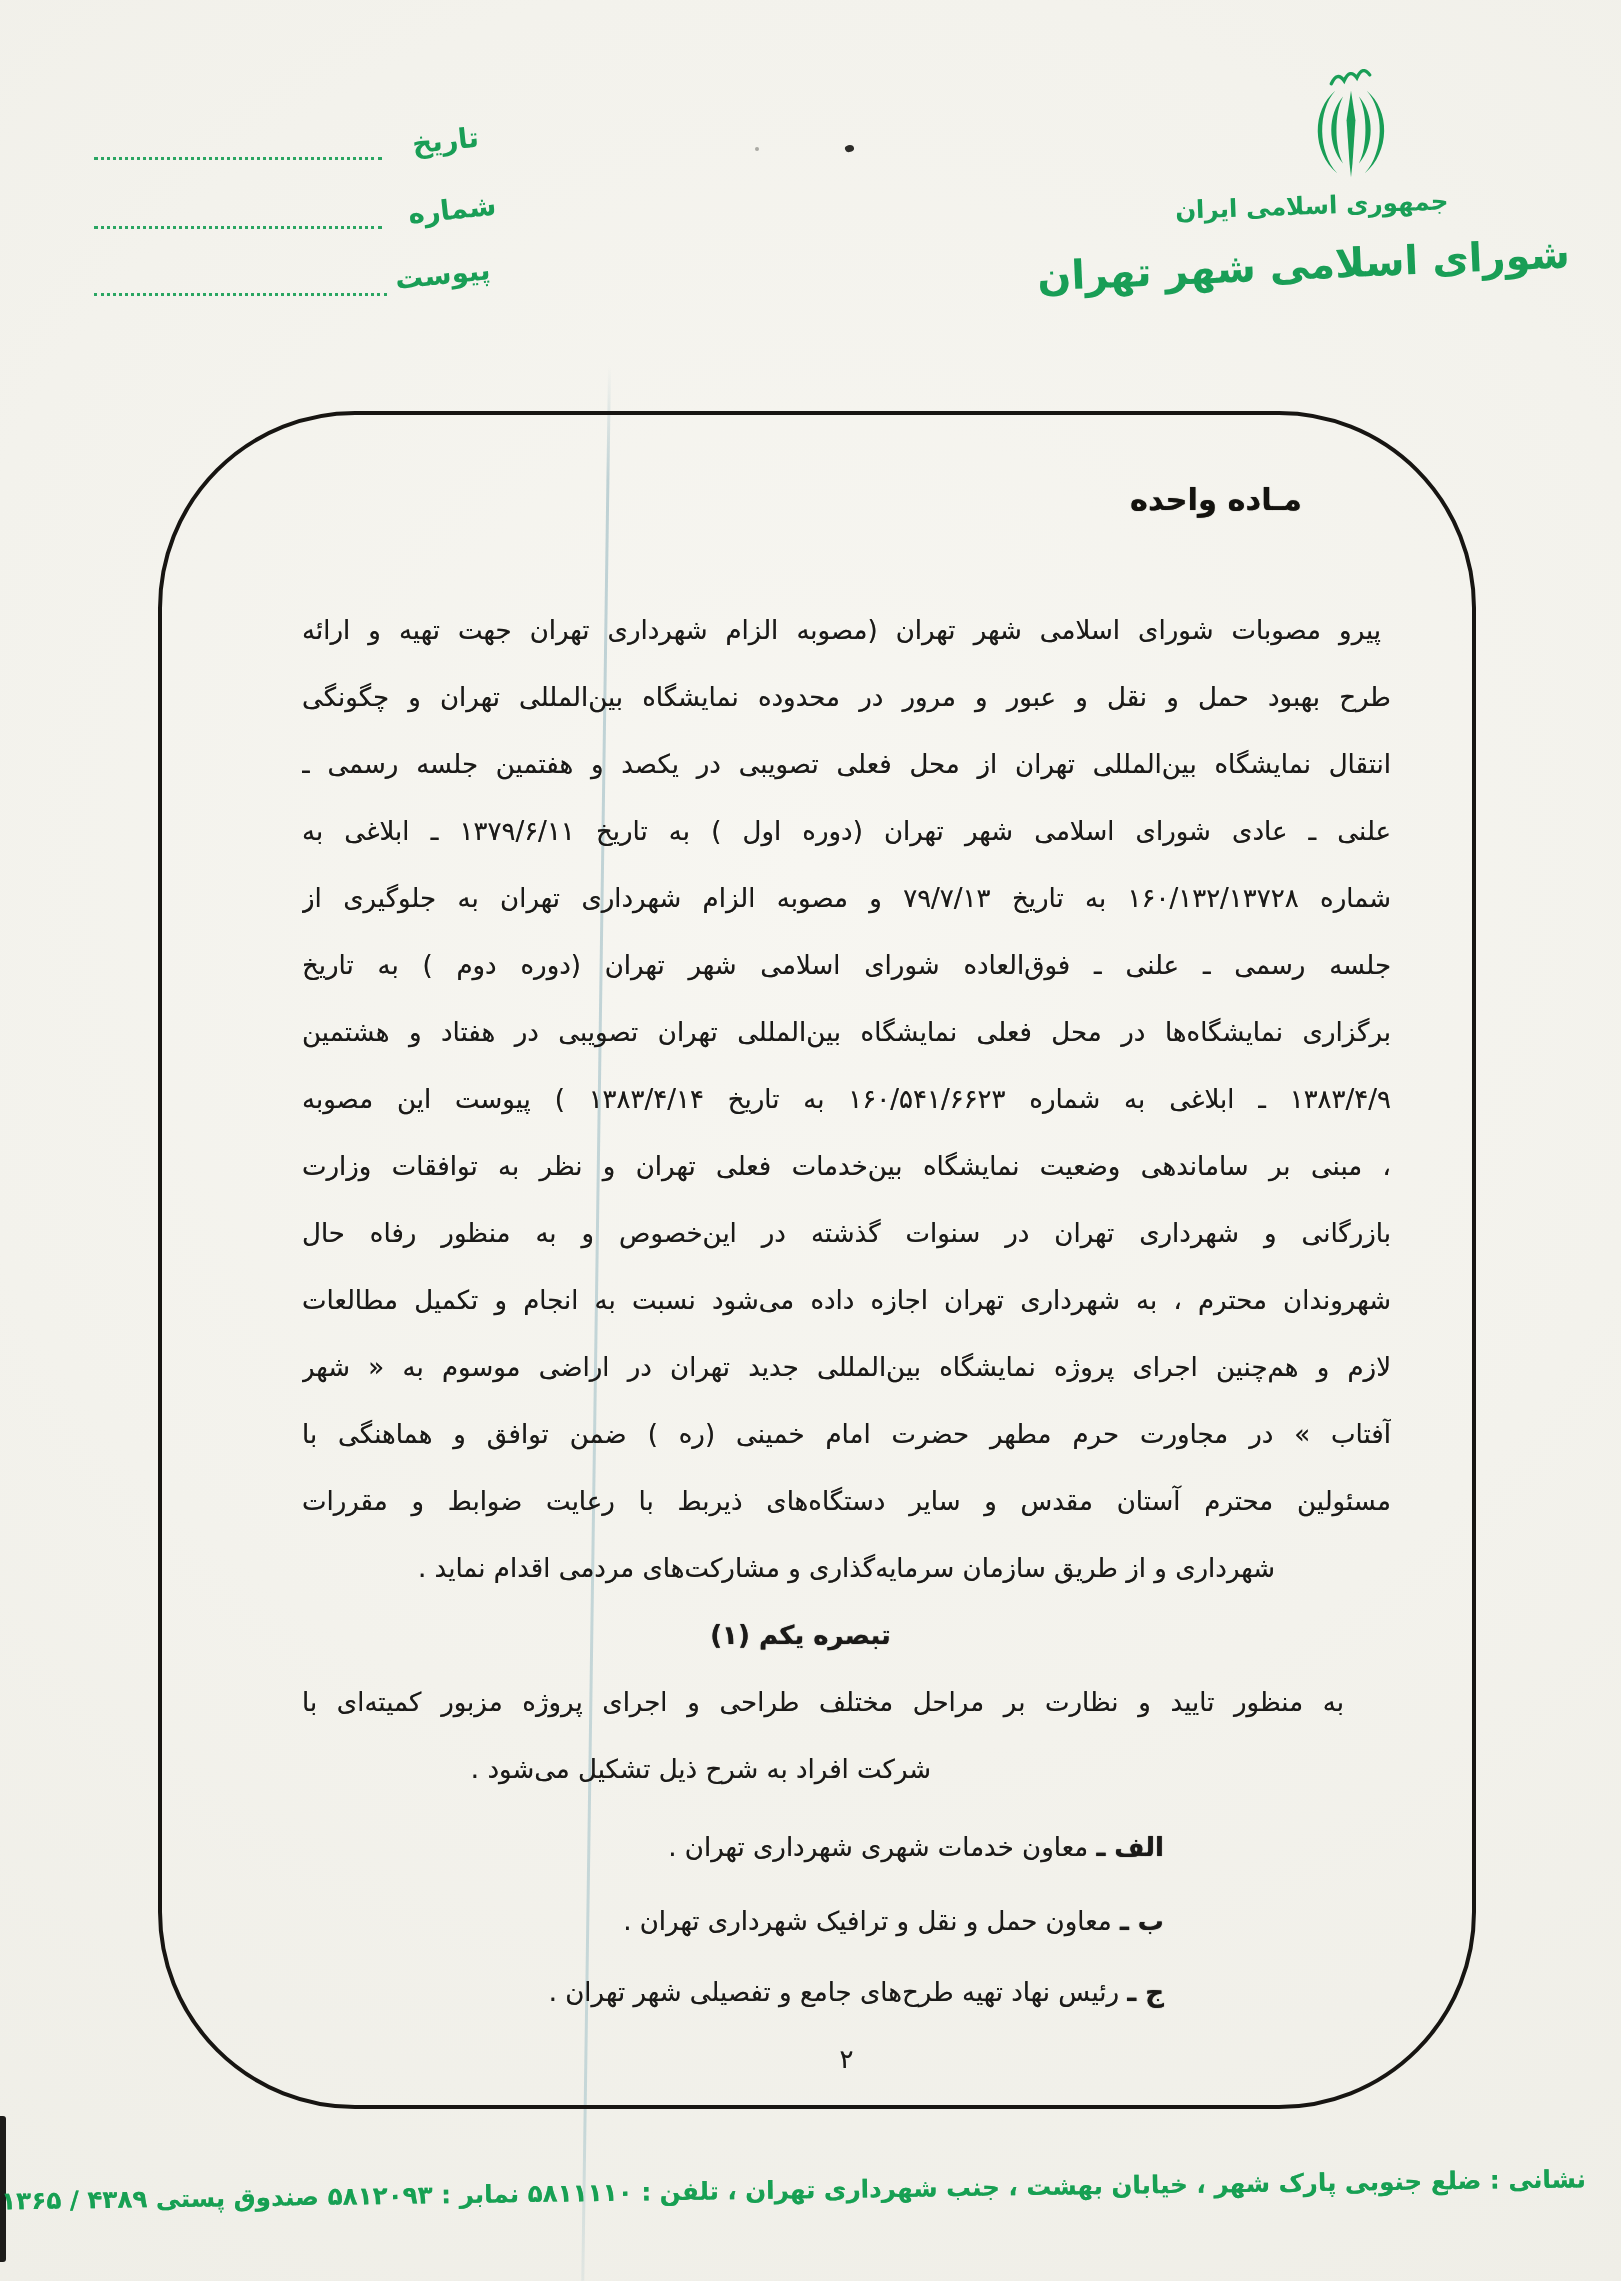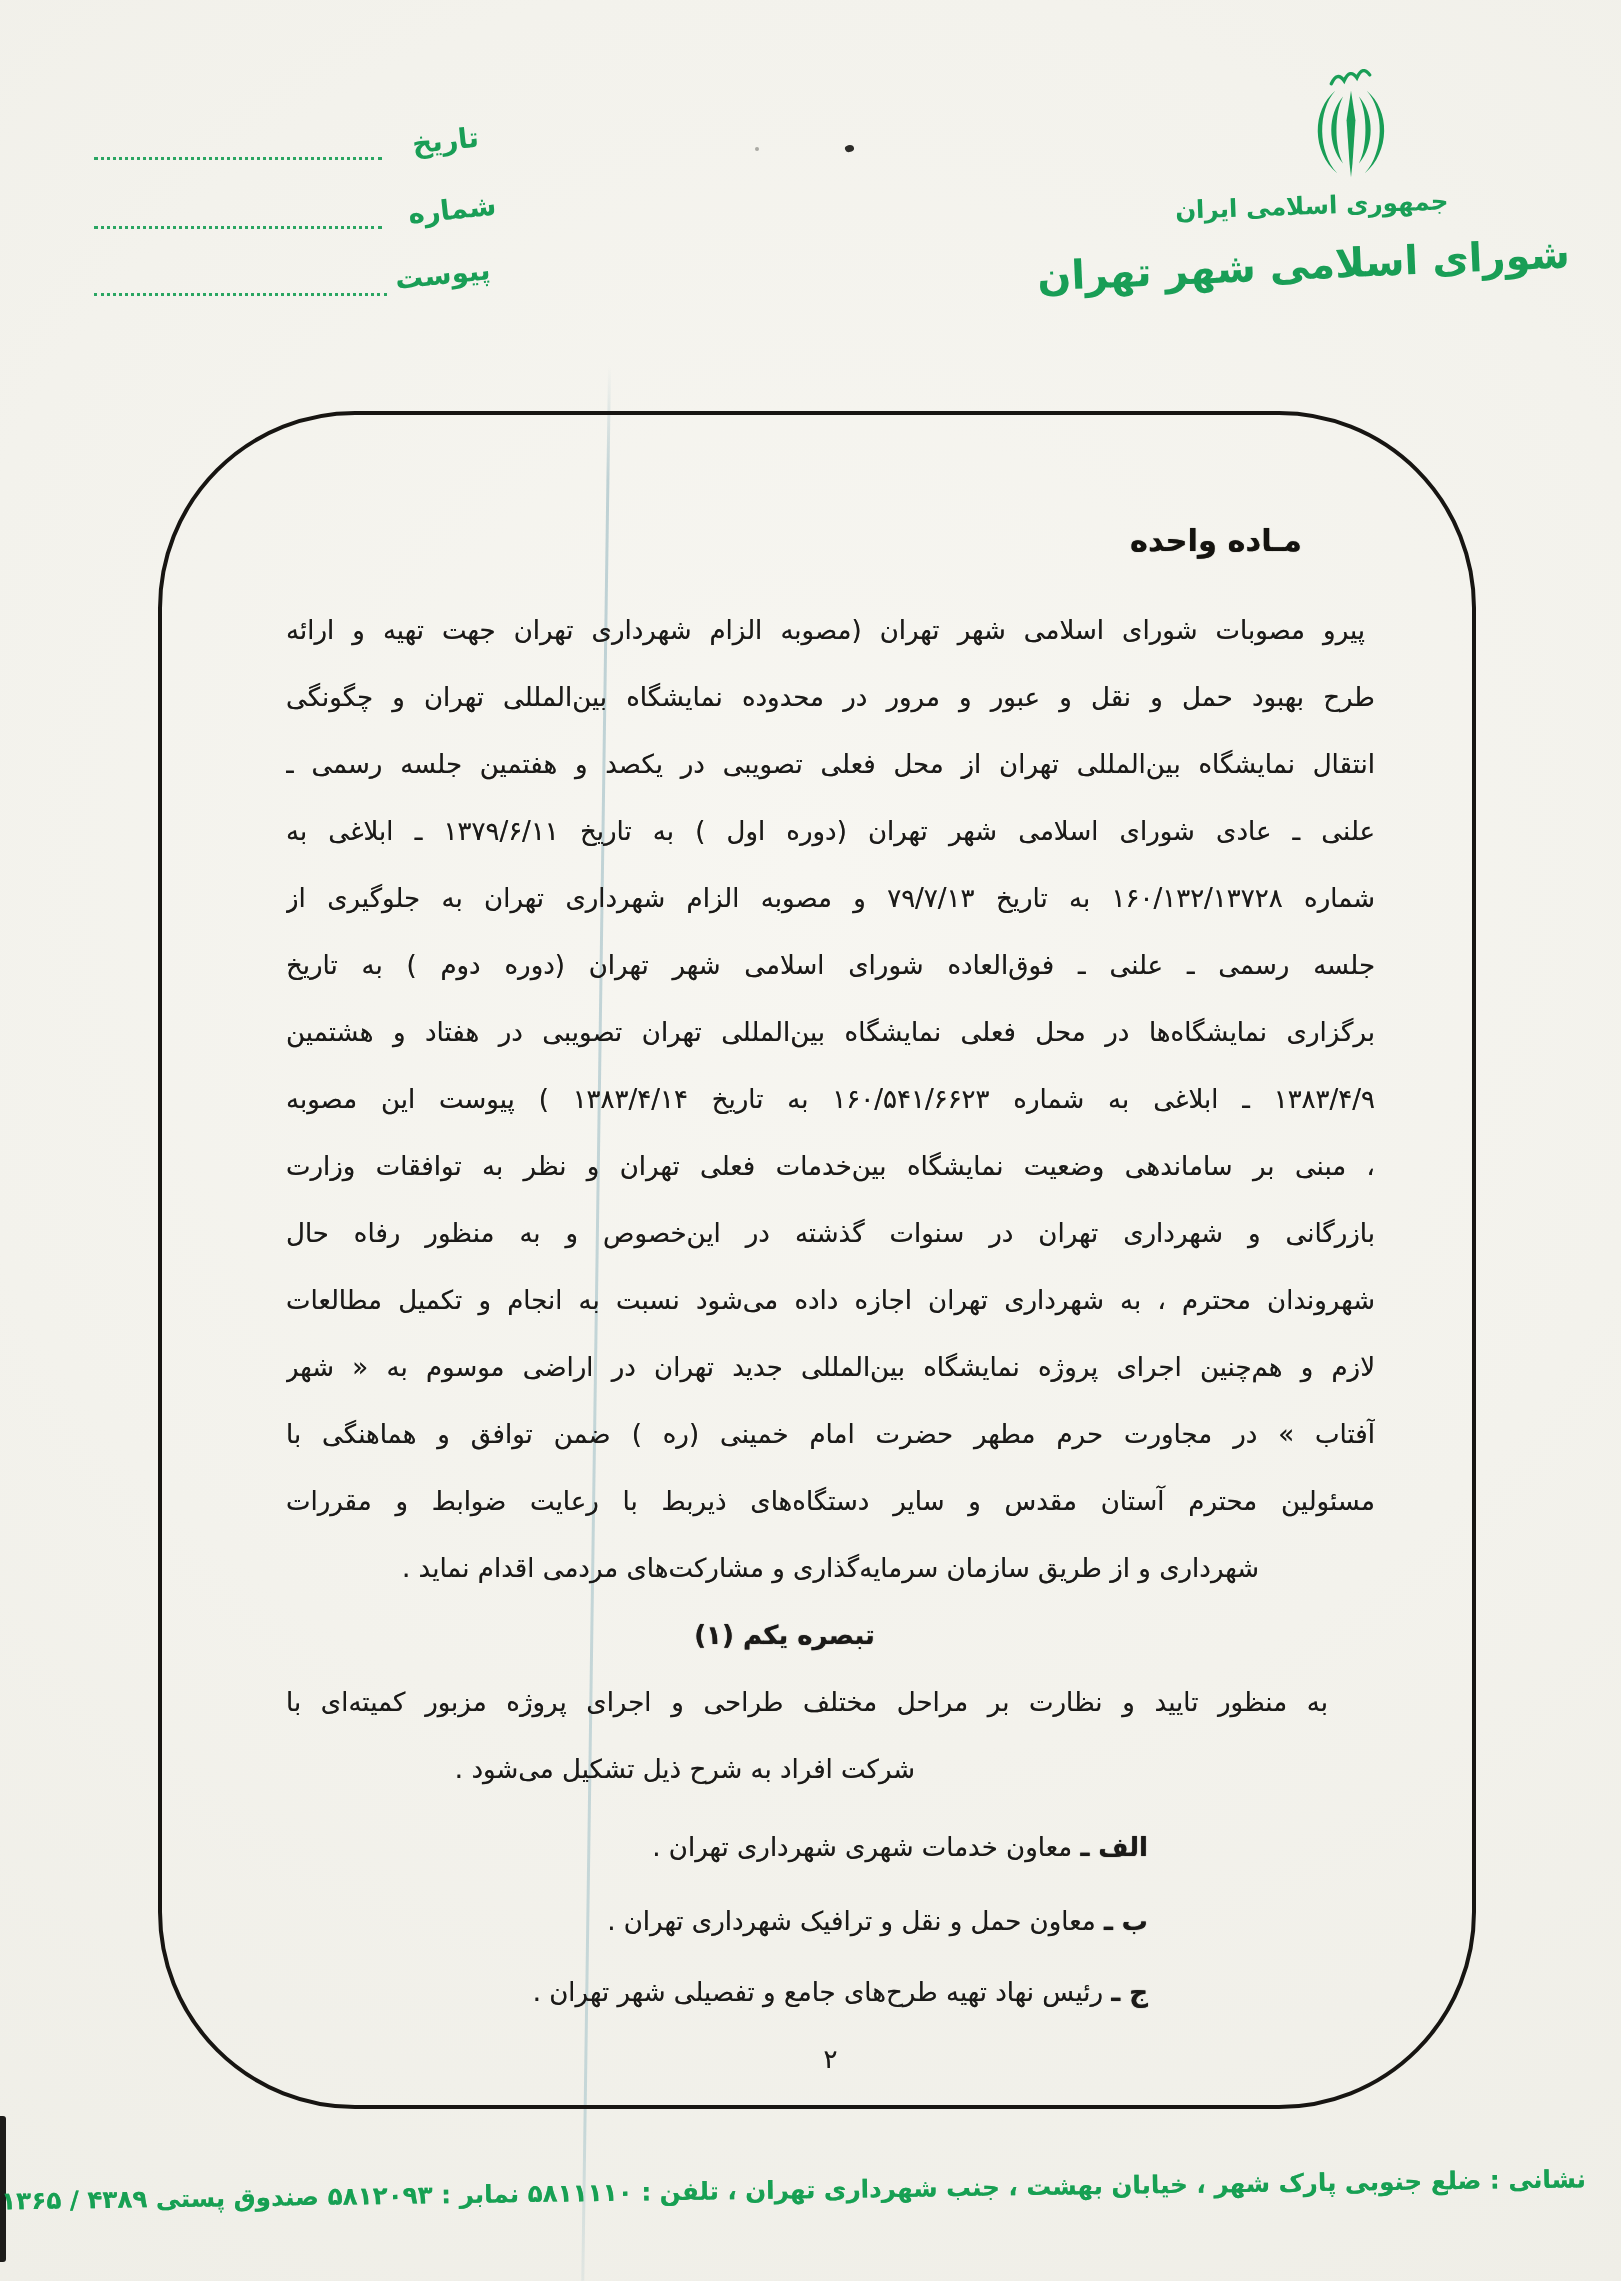--- a/index.html
+++ b/index.html
@@ -31,26 +31,26 @@
   }
   .speck-a{position:absolute;left:845px;top:145px;width:8.9px;height:6.9px;background:#2d2c29;border-radius:45% 60% 50% 55%;transform:rotate(-18deg);}
   .speck-b{position:absolute;left:755px;top:147px;width:3.9px;height:3.9px;background:#6d6d68;border-radius:50%;opacity:.55;}
   .edge-mark{position:absolute;left:0;top:2116px;width:5.9px;height:146px;background:#1d1c1a;border-radius:0 3px 3px 0;}
   
   .doc-box{
     position:absolute;left:158px;top:411px;width:1318px;height:1698px;
     box-sizing:border-box;border:4.9px solid #171512;border-radius:197px;
   }
   .doc-title{
-    position:absolute;right:319px;top:523px;
+    position:absolute;right:319px;top:482px;
     font-size:30.5px;font-weight:bold;color:#14130f;
     text-shadow:0 0 0.8px rgba(20,19,15,.8);white-space:nowrap;
   }
   .body-text{
-    position:absolute;left:286px;top:597px;width:1089px;
+    position:absolute;left:302px;top:597px;width:1089px;
     direction:rtl;font-size:26px;color:#1b1a18;
     text-shadow:0 0 0.6px rgba(25,24,22,.65);
   }
   .bl{height:67px;line-height:67px;overflow:hidden;}
   .bl.j{text-align:justify;text-align-last:justify;}
   .bl.r{text-align:center;white-space:nowrap;}
   .bl.first{text-indent:9.9px;}
   .bl.note-head{font-weight:bold;padding-left:0;padding-right:92px;text-align:center;white-space:nowrap;text-shadow:0 0 0.9px rgba(20,19,15,.85);}
   .bl.note1{padding-right:47px;}
   .bl.note2{padding-right:291px;}

